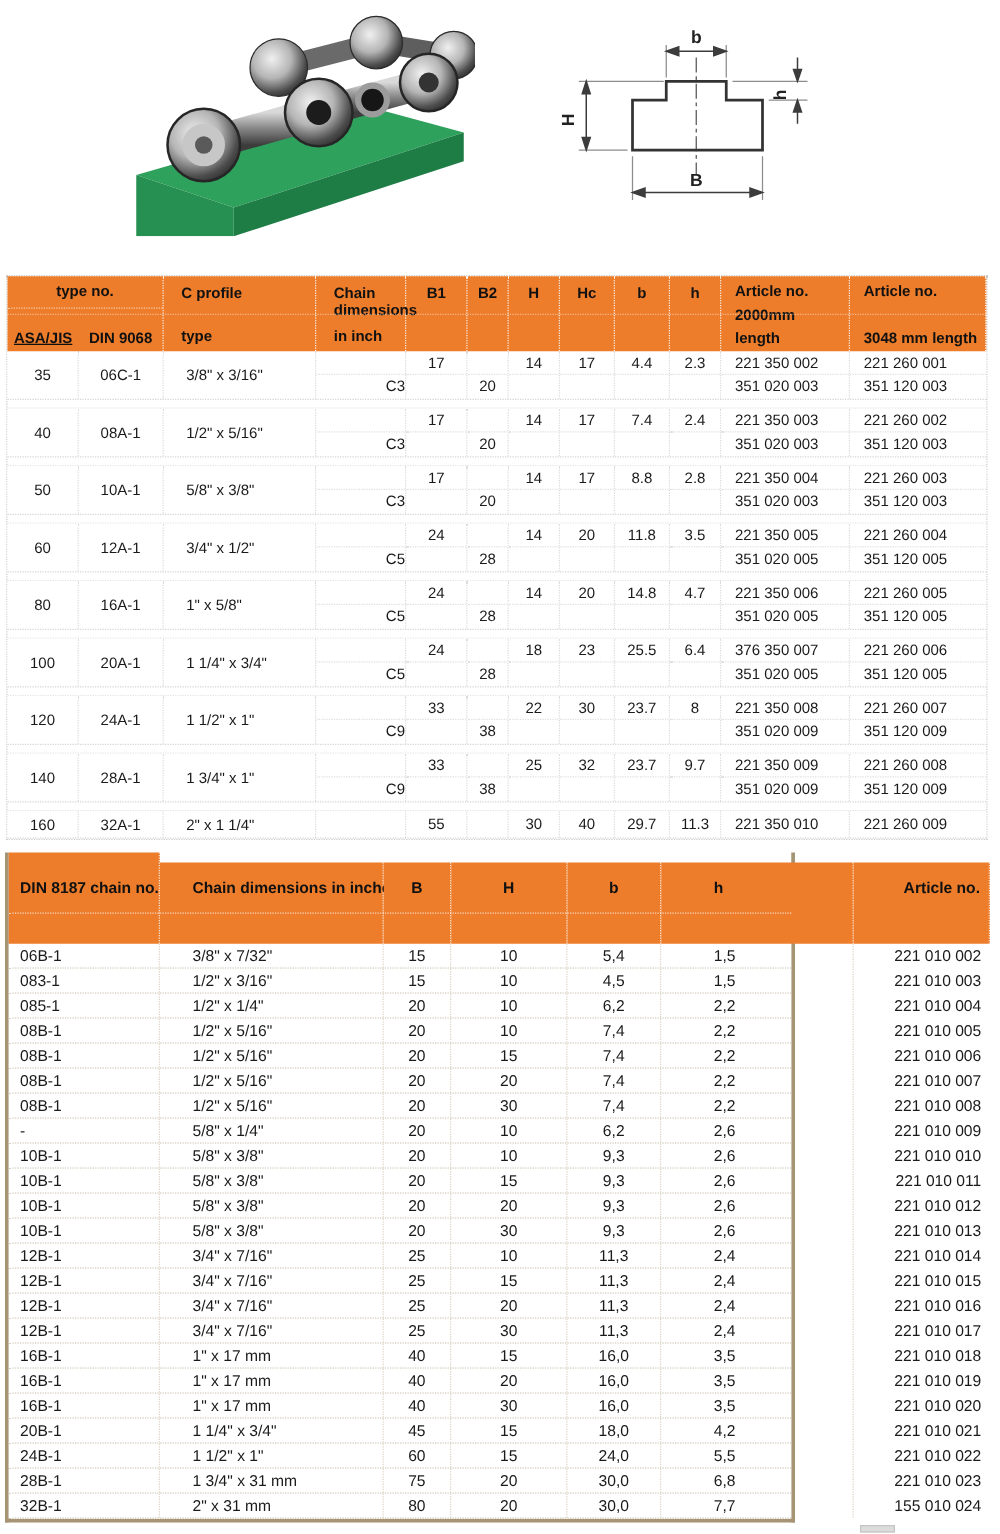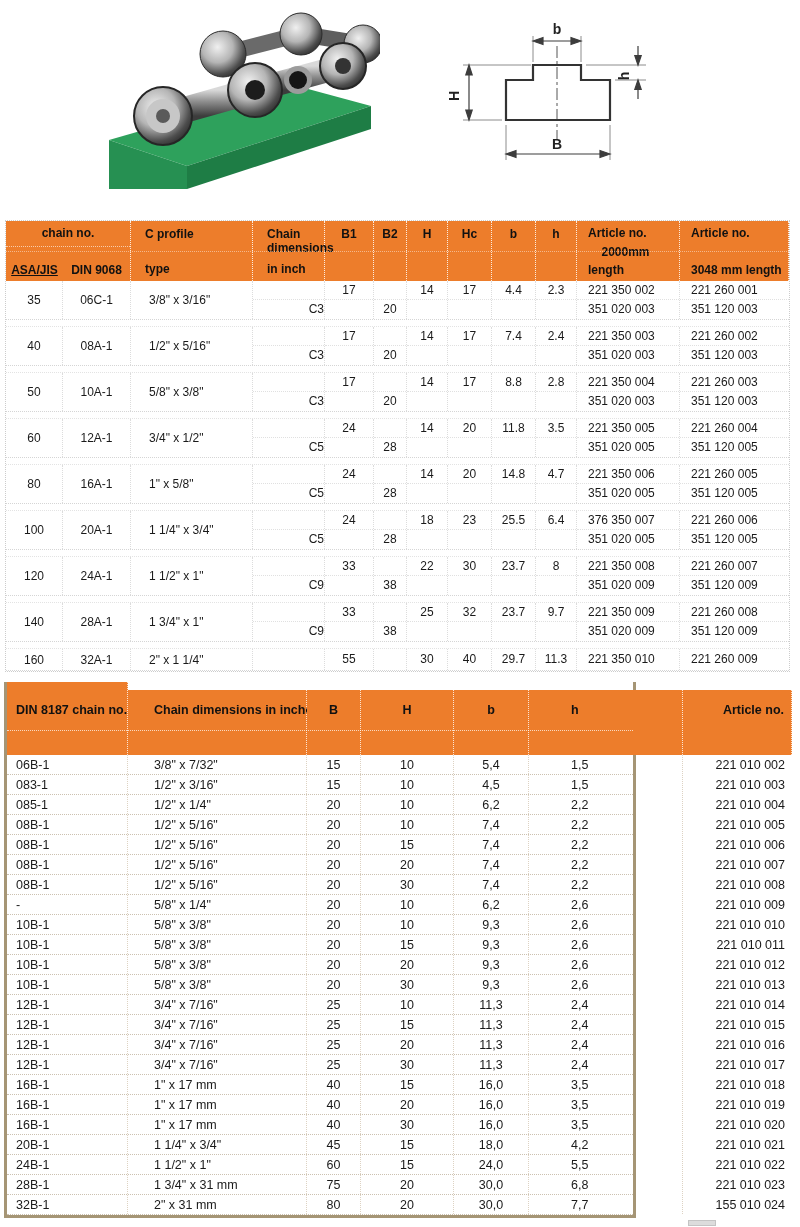--- a/index.html
+++ b/index.html
@@ -24,21 +24,21 @@
   .t1-header{display:grid;grid-template-columns:var(--t1c);height:60px;background:var(--orange);color:#111;font-weight:bold;font-size:12px;position:relative;}
   .t1-header .hcell{border-right:1px dotted rgba(255,255,255,.85);}
   .h-chain{grid-column:1/3;display:flex;flex-direction:column;}
   .h-chain-top{text-align:center;padding-top:5px;height:26px;border-bottom:1px dotted rgba(255,255,255,.6);}
   .h-chain-bot{flex:1;display:flex;align-items:flex-end;padding-bottom:4px;}
   .h-chain-bot .hb-asa{width:57px;text-align:center;text-decoration:underline;}
   .h-chain-bot .hb-din{flex:1;text-align:center;}
   .h-two{display:flex;flex-direction:column;justify-content:space-between;padding:6px 0 5px 14px;}
   .h-mid{text-align:center;padding-top:6px;}
   .h-art{padding:5px 6px 4px 11px;display:flex;flex-direction:column;justify-content:space-between;line-height:14px;}
-  .h-art .spread{display:flex;justify-content:center;padding-right:10px;}
+  .h-art .spread{display:flex;justify-content:flex-start;padding-right:10px;}
   .hline{position:absolute;left:0;right:0;top:30px;border-top:1px dotted rgba(255,255,255,.45);}
 
   .t1-group{display:grid;grid-template-columns:var(--t1c);border-bottom:1px dotted #d5d5d5;background:#fff;}
   .t1-spacer{height:7px;border-bottom:1px dotted #e3e3e3;}
   .c{border-right:1px dotted #dcdcdc;font-size:12px;overflow:hidden;}
   .c:last-child{border-right:none;}
   .merged{display:flex;align-items:center;justify-content:center;}
   .merged.dims{justify-content:flex-start;padding-left:18px;}
   .split .sub{height:19px;line-height:19px;white-space:nowrap;}
   .split .top{border-bottom:1px dotted #e0e0e0;}
@@ -147,21 +147,21 @@
     <text class="dim-label" x="119" y="26" text-anchor="middle">b</text>
     <text class="dim-label" x="191" y="68" text-anchor="middle" transform="rotate(-90 191 68)">h</text>
     <text class="dim-label" x="21" y="88" text-anchor="middle" transform="rotate(-90 21 88)">H</text>
     <text class="dim-label" x="119" y="141" text-anchor="middle">B</text>
   </svg>
 </div>
 
 <div class="t1">
   <div class="t1-header">
     <div class="hcell h-chain">
-      <div class="h-chain-top">chain no.</div>
+      <div class="h-chain-top">type no.</div>
       <div class="h-chain-bot">
         <span class="hb-asa">ASA/JIS</span>
         <span class="hb-din">DIN 9068</span>
       </div>
     </div>
     <div class="hcell h-two">
       <span>C profile</span>
       <span>type</span>
     </div>
     <div class="hcell h-two">

